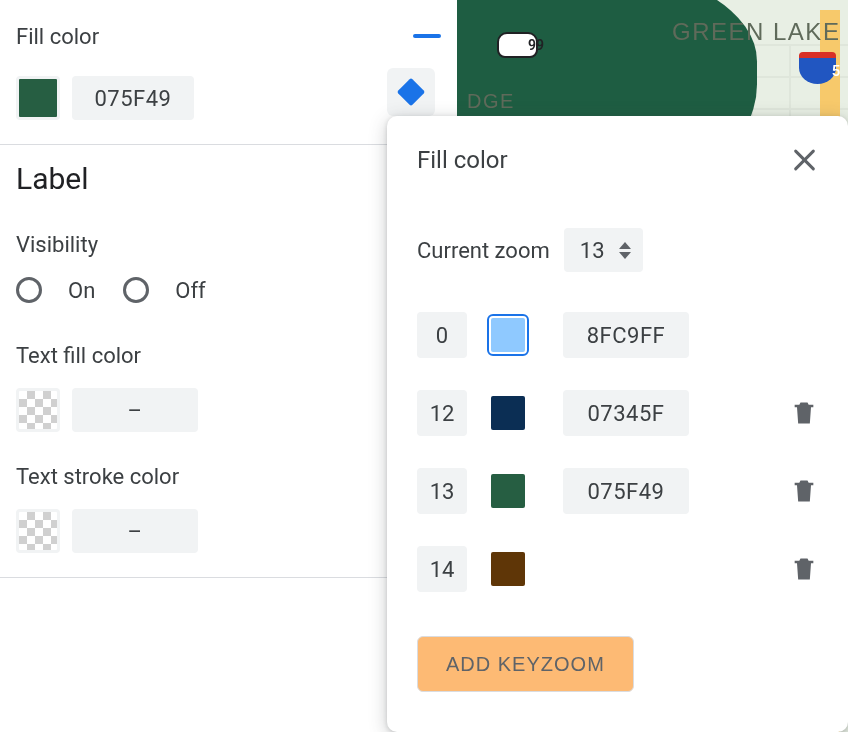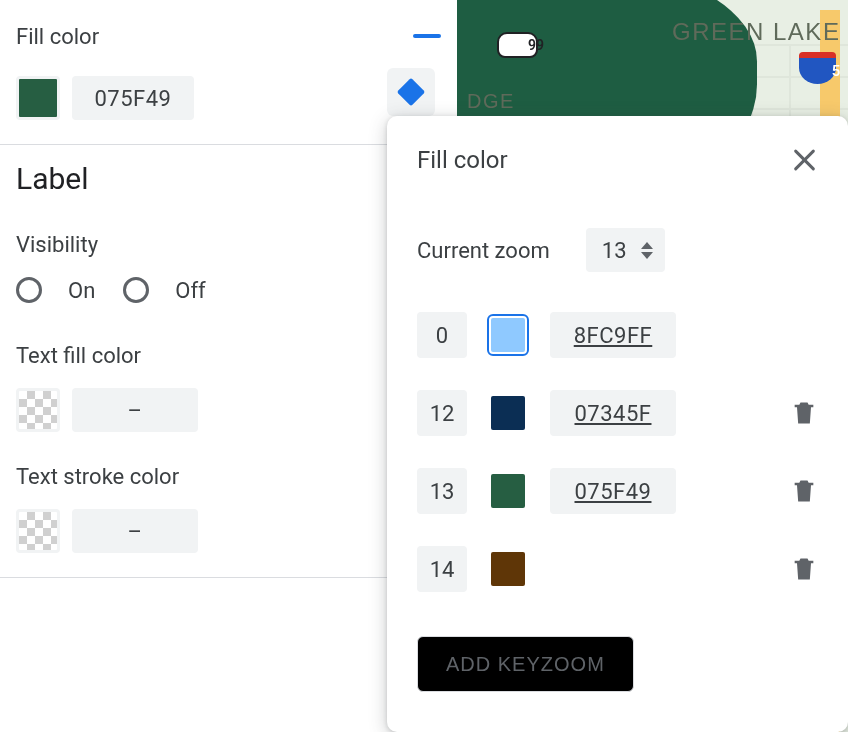--- a/index.html
+++ b/index.html
@@ -69,39 +69,39 @@
 
   
   .popover { position: absolute; left: 387px; top: 116px; width: 461px; height: 616px; background: #fff; border-radius: 10px; box-shadow: 0 4px 18px rgba(60,64,67,.28), 0 1px 4px rgba(60,64,67,.18); padding: 30px 30px 30px 30px; }
   .pop-header { display: flex; align-items: center; justify-content: space-between; }
   .pop-title { font-size: 24px; font-weight: 400; color: #3c4043; }
   .close-x { width: 28px; height: 28px; position: relative; cursor: pointer; }
   .close-x::before, .close-x::after { content:""; position:absolute; left: 13px; top: 0; width: 3px; height: 28px; background:#5f6368; border-radius:2px; }
   .close-x::before { transform: rotate(45deg); }
   .close-x::after { transform: rotate(-45deg); }
 
-  .zoom-row { display:flex; align-items:center; gap: 36px; margin-top: 54px; }
+  .zoom-row { display:flex; align-items:center; gap: 14px; margin-top: 54px; }
   .zoom-label { font-size: 22px; color:#3c4043; }
   .stepper { background:#f1f3f4; height:44px; border-radius:4px; display:flex; align-items:center; padding: 0 12px 0 16px; gap: 14px; }
   .stepper-val { font-size:22px; color:#3c4043; }
   .stepper-arrows { display:flex; flex-direction:column; gap:0px; }
   .arrow { width:0; height:0; border-left:6px solid transparent; border-right:6px solid transparent; cursor:pointer; }
   .arrow.up { border-bottom:7px solid #5f6368; margin-bottom: 3px; }
   .arrow.down { border-top:7px solid #5f6368; }
 
   .stops { margin-top: 40px; display:flex; flex-direction:column; gap: 32px; }
   .stop-row { display:flex; align-items:center; }
   .zoom-chip { width:50px; height:46px; background:#f1f3f4; border-radius:4px; display:flex; align-items:center; justify-content:center; font-size:22px; color:#3c4043; }
   .stop-swatch { width:34px; height:34px; border-radius:2px; margin-left:24px; }
   .stop-swatch.selected { outline: 2px solid #1a73e8; outline-offset: 2px; }
-  .stop-hex { margin-left:25px; width:126px; height:46px; background:#f1f3f4; border-radius:4px; display:flex; align-items:center; justify-content:center; font-size:22px; color:#3c4043; letter-spacing:0.5px;text-decoration:underline; }
+  .stop-hex { margin-left:38px; width:126px; height:46px; background:#f1f3f4; border-radius:4px; display:flex; align-items:center; justify-content:center; font-size:22px; color:#3c4043; letter-spacing:0.5px; }
   .trash { margin-left:auto; width:28px; height:30px; cursor:pointer; }
   .trash svg { width:100%; height:100%; fill:#5f6368; }
 
-  .add-btn { margin-top: 44px; height: 56px; padding: 0 28px; border:1px solid #dadce0; border-radius:6px; background:#000000; display:inline-flex; align-items:center; justify-content:center; font-size:20px; font-weight:500; letter-spacing:1px; color:#5f6368; cursor:pointer; }
+  .add-btn { margin-top: 44px; height: 56px; padding: 0 28px; border:1px solid #dadce0; border-radius:6px; background:#fdba74; display:inline-flex; align-items:center; justify-content:center; font-size:20px; font-weight:500; letter-spacing:1px; color:#5f6368; cursor:pointer; }
 
 </style>
 </head>
 <body>
 
 <div class="app">
 
   <div class="sidebar">
 
     <div class="section">

